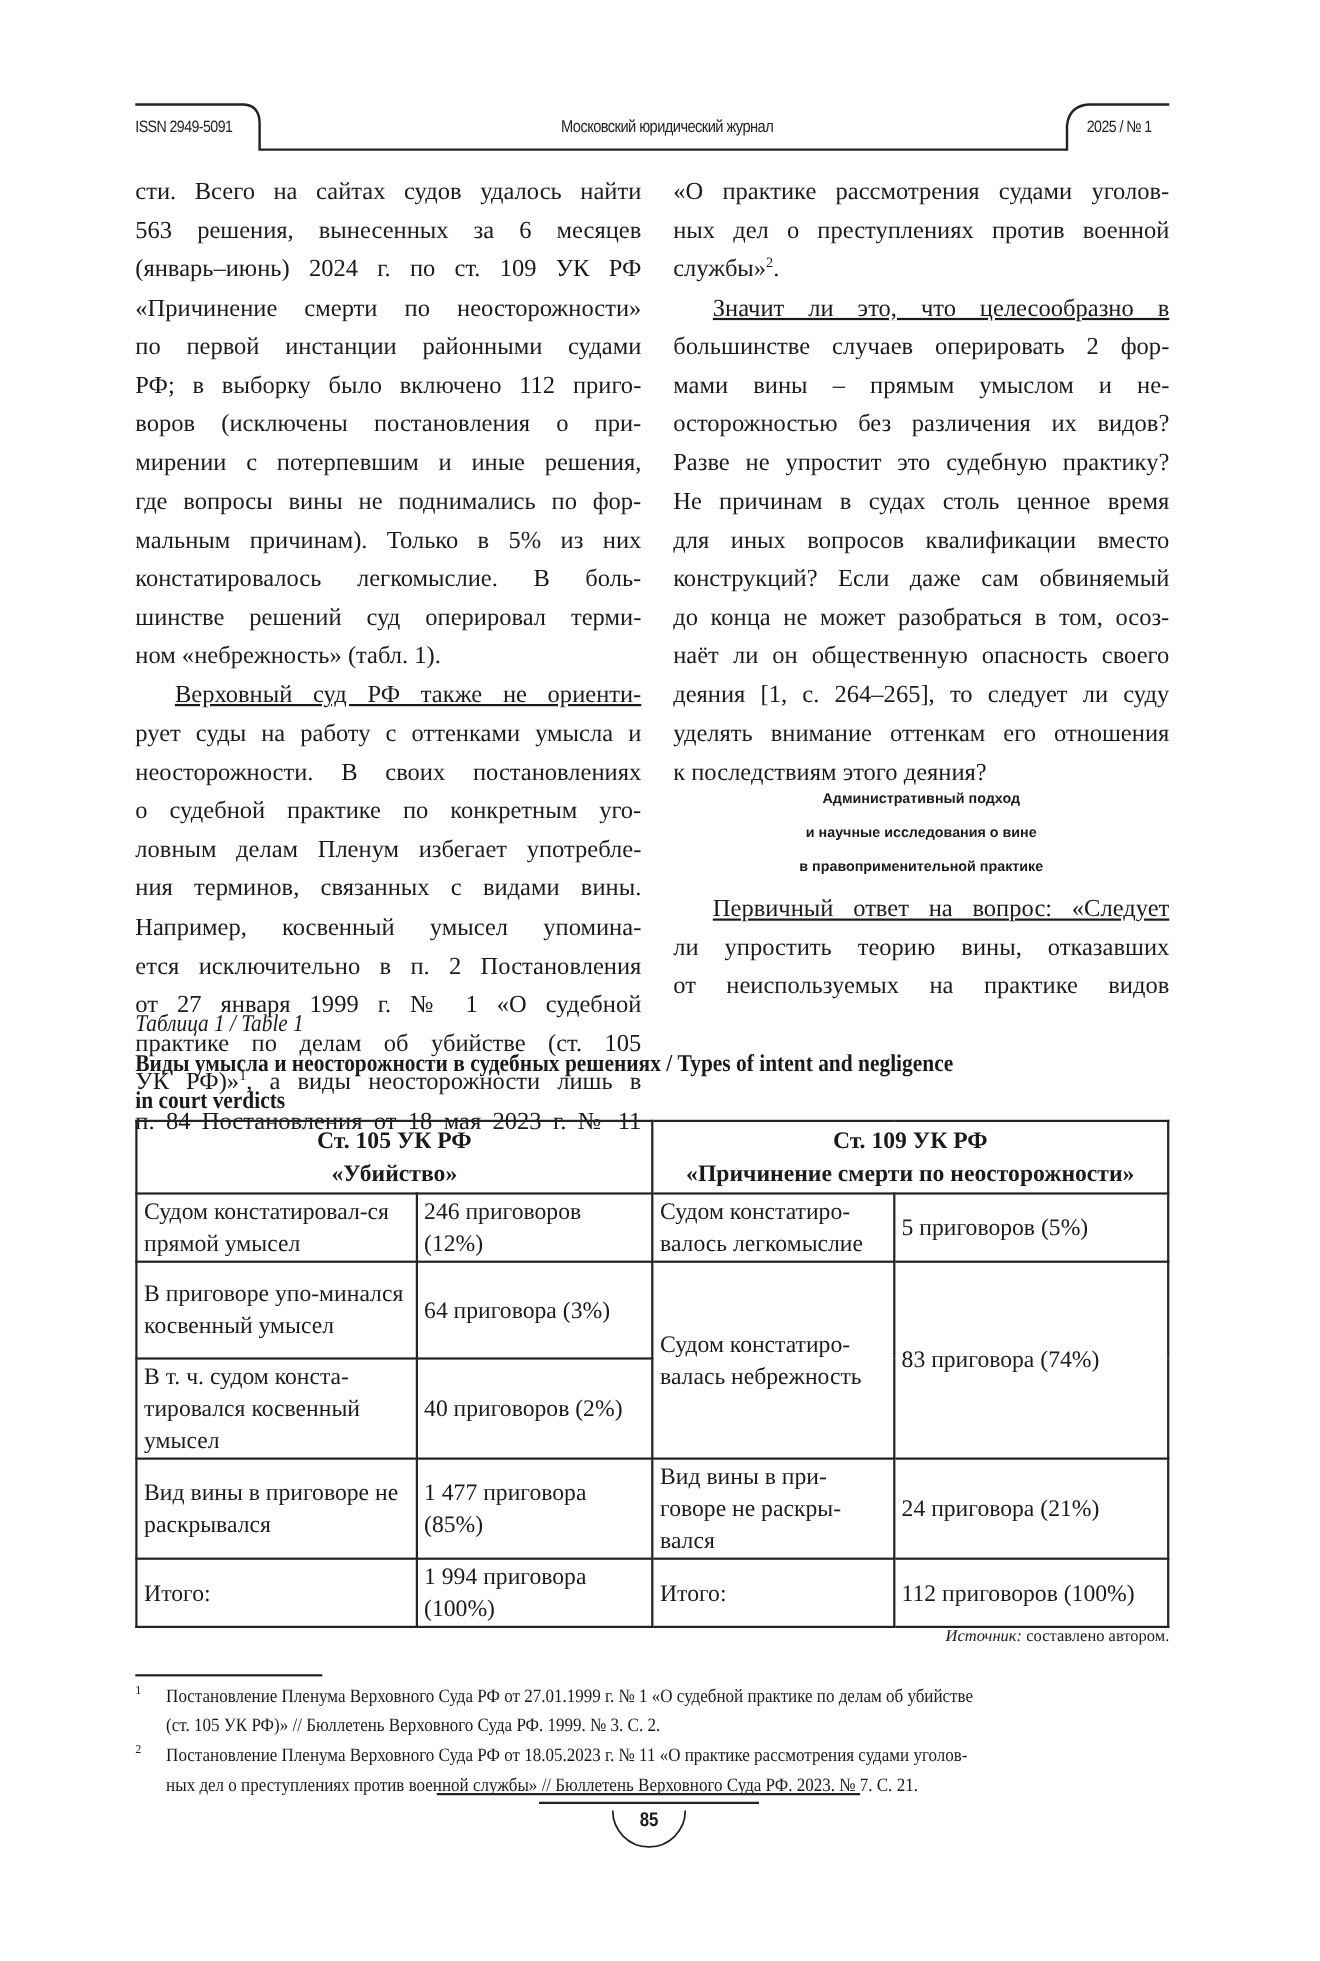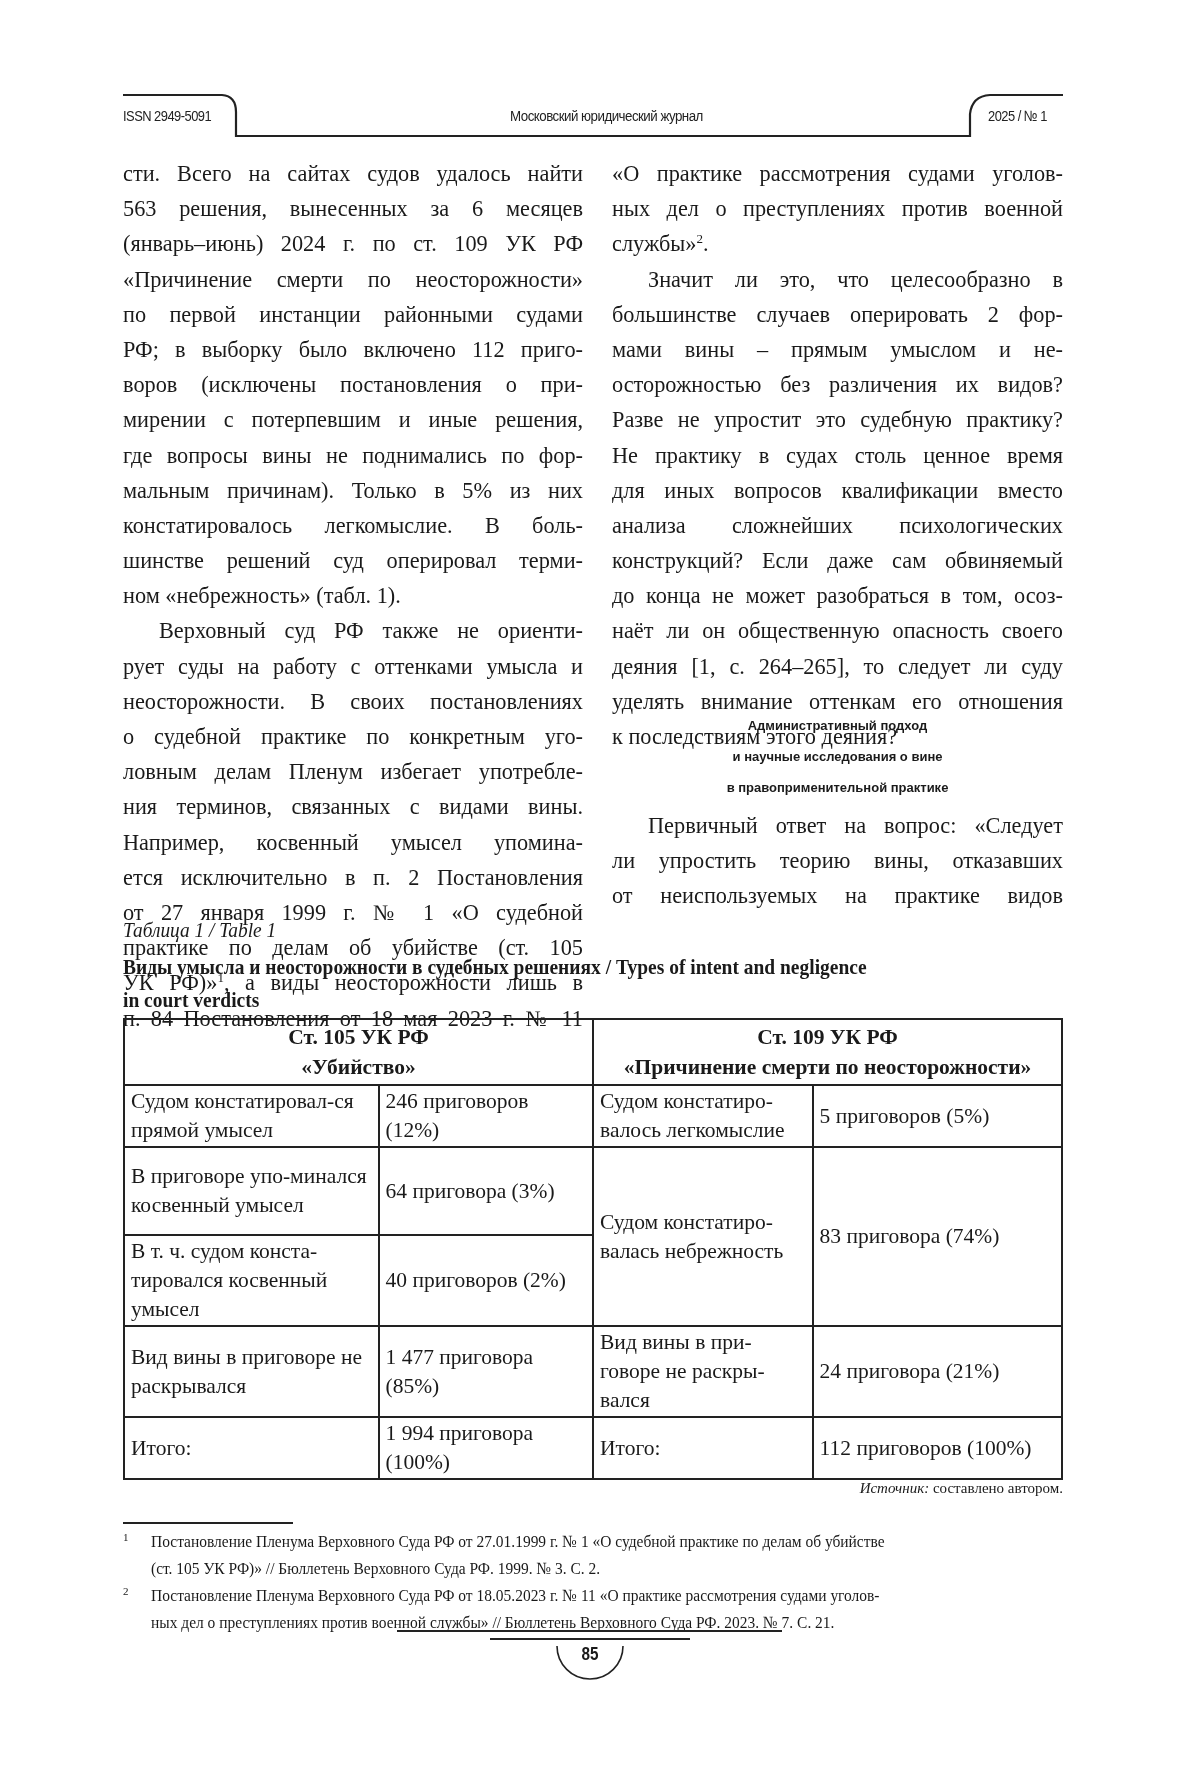--- a/index.html
+++ b/index.html
@@ -1,21 +1,21 @@
 <!DOCTYPE html>
 <html><head>
 <meta charset="utf-8">
 <style>
   html, body { margin:0; padding:0; background:#ffffff; }
   body { width:1200px; height:1783px; position:relative; overflow:hidden; color:#1a1a1a;
          font-family:"Liberation Serif","DejaVu Serif",serif; }
   .abs { position:absolute; }
   .hdr-text { font-family:"Liberation Sans","DejaVu Sans",sans-serif; font-size:15px; letter-spacing:-0.6px; transform:scaleX(0.86); transform-origin:left center; white-space:nowrap; color:#222; }
   .col { position:absolute; font-size:22.3px; line-height:35.2px; text-align:justify; hyphens:manual; }
-  .col .ind { text-indent:36px; }
+  .col .ind { text-indent:36px;text-decoration:underline; }
   .col .line { display:block; text-align:justify; text-align-last:justify; white-space:nowrap; height:35.2px; }
   .col .line.last { text-align-last:left; }
   .col .line.ind { padding-left:36px; text-indent:0; }
   sup { font-size:13px; line-height:0; vertical-align:8px; }
   .heading { font-family:"Liberation Sans","DejaVu Sans",sans-serif; font-weight:bold; font-size:13px; line-height:31px; text-align:center; }
   .caption { font-style:italic; font-size:22px; transform:scaleX(0.88); transform-origin:left; white-space:nowrap; }
   .ttitle { font-weight:bold; font-size:22px; line-height:34px; }
   table.t { position:absolute; left:123px; top:1018px; width:940px; border-collapse:collapse; font-size:21.5px; line-height:29px; }
   table.t td, table.t th { border:2px solid #222; padding:1px 6px; vertical-align:middle; text-align:left; font-weight:normal; }
   table.t th { text-align:center; font-weight:bold; line-height:30px; padding:2px 4px; }
@@ -66,23 +66,22 @@
 
 <div class="col" style="left:612px;top:156px;width:451px">
   <span class="line">«О практике рассмотрения судами уголов-</span>
   <span class="line">ных дел о преступлениях против военной</span>
   <span class="line last"><span>службы»</span><sup>2</sup><span>.</span></span>
   <span class="line ind">Значит ли это, что целесообразно в</span>
   <span class="line">большинстве случаев оперировать 2 фор-</span>
   <span class="line">мами вины – прямым умыслом и не-</span>
   <span class="line">осторожностью без различения их видов?</span>
   <span class="line">Разве не упростит это судебную практику?</span>
-  <span class="line">Не практику в судах столь ценное время</span>
+  <span class="line">Не причинам в судах столь ценное время</span>
   <span class="line">для иных вопросов квалификации вместо</span>
-  <span class="line">анализа сложнейших психологических</span>
   <span class="line">конструкций? Если даже сам обвиняемый</span>
   <span class="line">до конца не может разобраться в том, осоз-</span>
   <span class="line">наёт ли он общественную опасность своего</span>
   <span class="line">деяния [1, с. 264–265], то следует ли суду</span>
   <span class="line">уделять внимание оттенкам его отношения</span>
   <span class="line last">к последствиям этого деяния?</span>
 </div>
 
 <div class="abs heading" style="left:612px;top:710px;width:451px">
   <div>Административный подход</div>

